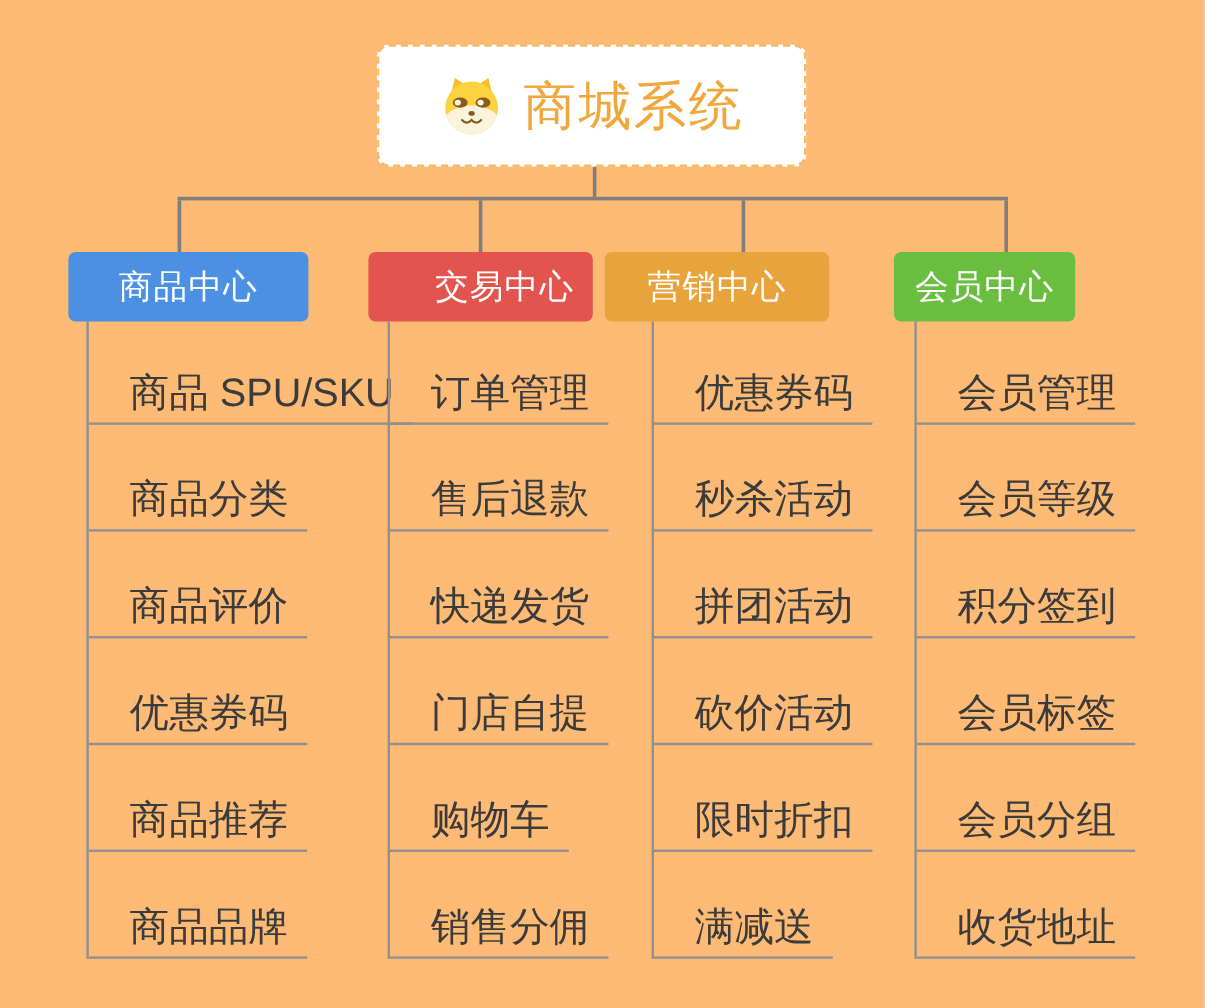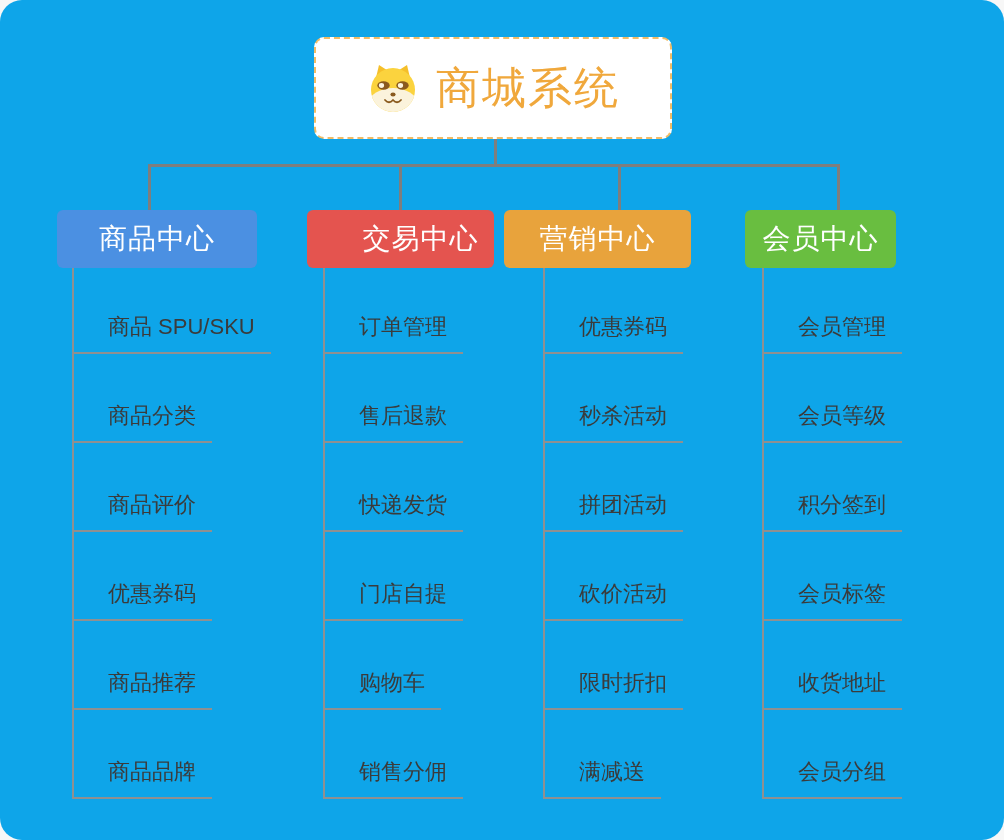--- a/index.html
+++ b/index.html
@@ -4,23 +4,22 @@
 <style>
   html, body { margin: 0; padding: 0; }
   body {
     font-family: "Liberation Sans", "DejaVu Sans", sans-serif;
     background: #f7f7f7;
   }
   .canvas {
     position: relative;
     width: 1004px;
     height: 840px;
-    background: #0ea5e9;
+    background: #fdba74;
     overflow: hidden;
-    border-radius: 22px;
   }
 
   
   .root-node {
     position: absolute;
     left: 314px; top: 37px;
     width: 358px; height: 102px;
     background: #ffffff;
     border: 2px dashed #f2bc66;
     border-radius: 10px;
@@ -76,21 +75,21 @@
   }
   .branch-items-1 { left: 72px; }
   .branch-items-2 { left: 323px; }
   .branch-items-3 { left: 543px; }
   .branch-items-4 { left: 762px; }
   .item {
     width: max-content;
     margin-top: 46px;
     padding: 0 16px 9px 34px;
     border-bottom: 2px solid #909090;
-    font-size: 22px;
+    font-size: 33px;
     line-height: 32px;
     color: #3b3b3b;
     white-space: nowrap;
   }
   .item:first-child { margin-top: 43px; }
 </style>
 </head>
 <body>
 
 <div class="canvas">
@@ -160,17 +159,17 @@
     <div class="item">限时折扣</div>
     <div class="item">满减送</div>
   </div>
 
   <div class="branch-node branch-node-4">会员中心</div>
   <div class="branch-items branch-items-4">
     <div class="item">会员管理</div>
     <div class="item">会员等级</div>
     <div class="item">积分签到</div>
     <div class="item">会员标签</div>
+    <div class="item">会员分组</div>
     <div class="item">收货地址</div>
-    <div class="item">会员分组</div>
   </div>
 
 </div>
 
 </body></html>

